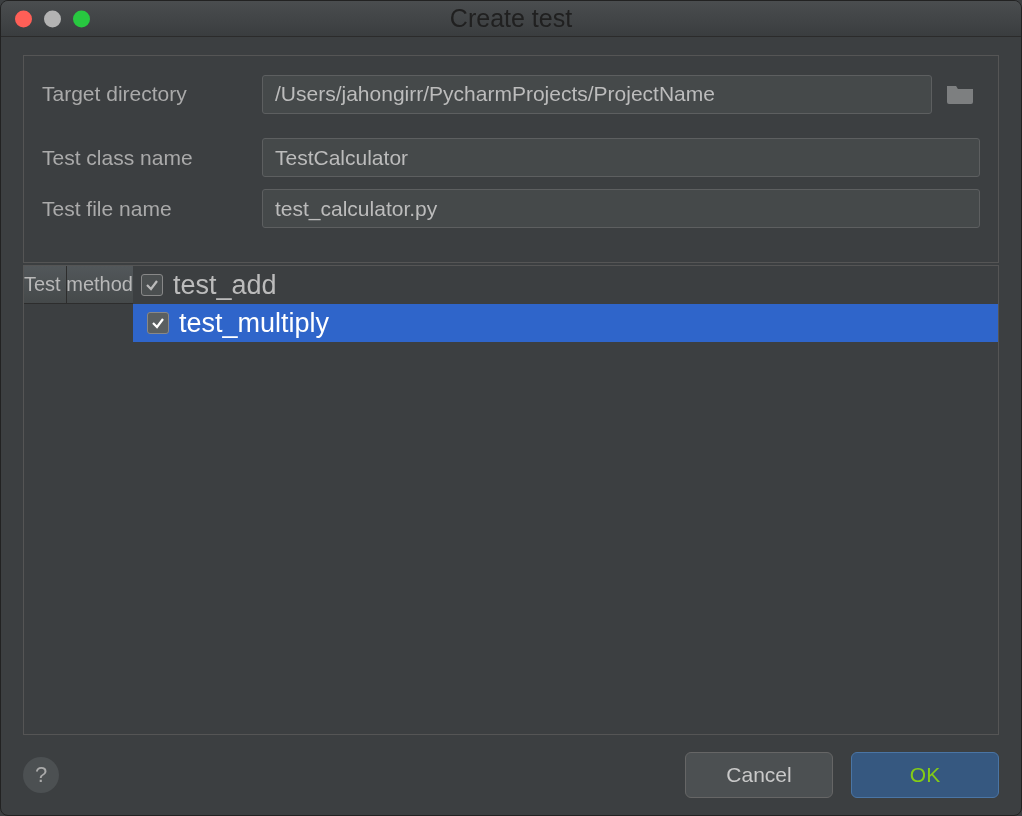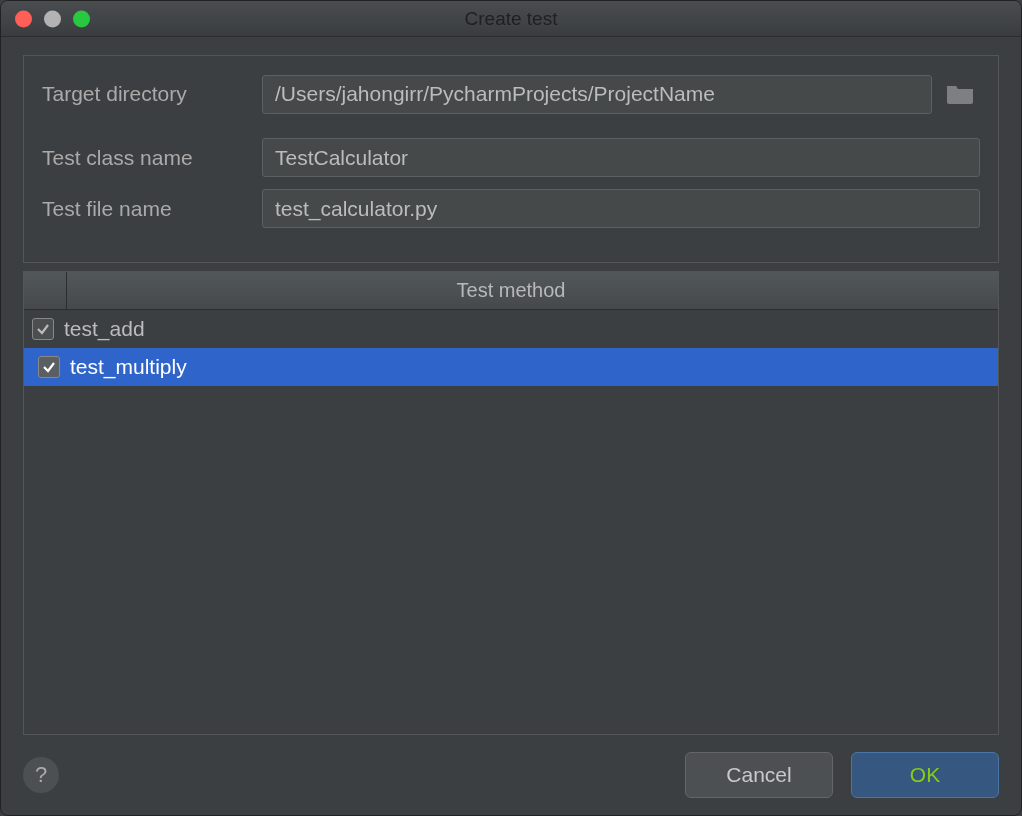--- a/index.html
+++ b/index.html
@@ -38,28 +38,27 @@
     transform: translateY(-50%);
   }
   .tl { width: 17px; height: 17px; border-radius: 50%; }
   .tl.red { background: #ff5f57; }
   .tl.yellow { background: #b3b3b3; }
   .tl.green { background: #28c840; }
   .title {
     flex: 1;
     text-align: center;
     color: #202020;
-    font-size: 19px;
+    font-size: 25px;
   }
   .content {
     flex: 1;
     padding: 18px 22px 0 22px;
     display: flex;
     flex-direction: column;
-    gap: 6px;
   }
   .form-box {
     border: 1px solid #555;
     padding: 18px 18px 10px 18px;
     background: #3c3f41;
   }
   .row {
     display: flex;
     align-items: center;
     margin-bottom: 24px;
@@ -98,21 +97,21 @@
     width: 26px; height: 20px;
     background: #7d7f80;
     clip-path: polygon(0 10%, 35% 10%, 42% 25%, 100% 25%, 100% 100%, 0 100%);
     border-radius: 2px;
   }
   .table-container {
     margin-top: 2px;
     border: 1px solid #555;
     flex: 1;
     display: flex;
-    flex-direction: column;
+    flex-direction: row;
     background: #3c3f41;
   }
   .table-header {
     height: 38px;
     background: linear-gradient(to bottom, #52575a, #45494a);
     border-bottom: 1px solid #2d2d2d;
     display: flex;
     align-items: center;
     justify-content: center;
     color: #b8b8b8;
@@ -152,21 +151,21 @@
     background: #4b4f50;
     margin-right: 10px;
     display: flex;
     align-items: center;
     justify-content: center;
     cursor: pointer;
   }
   .row-checkbox svg { width: 16px; height: 16px; }
   .row-checkbox.sel { background: #5a5f61; }
   .row-method {
-    font-size: 21px;
+    font-size: 27px;
   }
   .footer {
     height: 80px;
     display: flex;
     align-items: center;
     padding: 0 22px;
   }
   .help-btn {
     width: 36px; height: 36px;
     border-radius: 50%;

